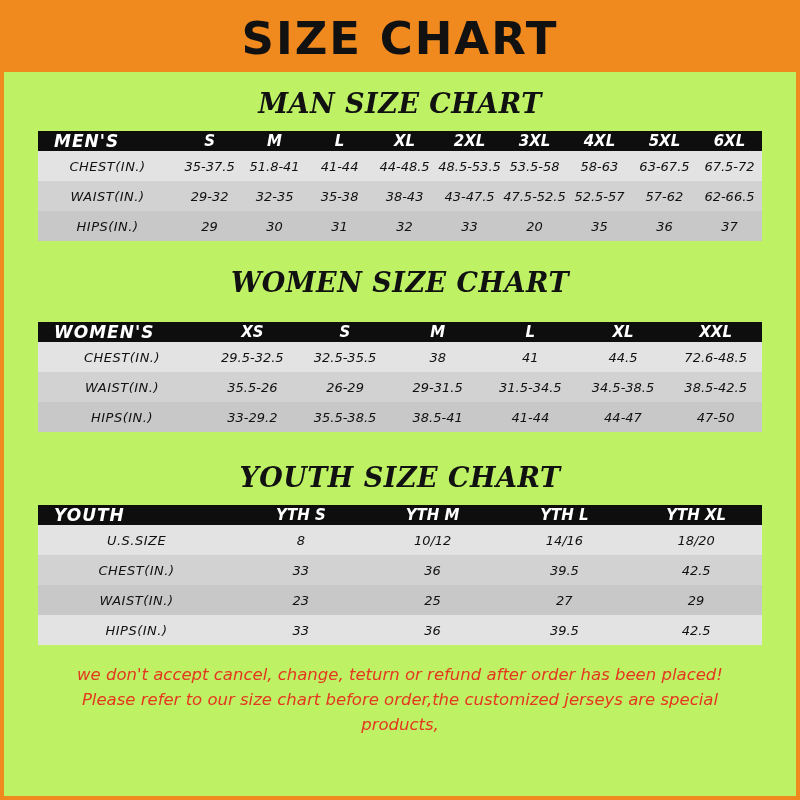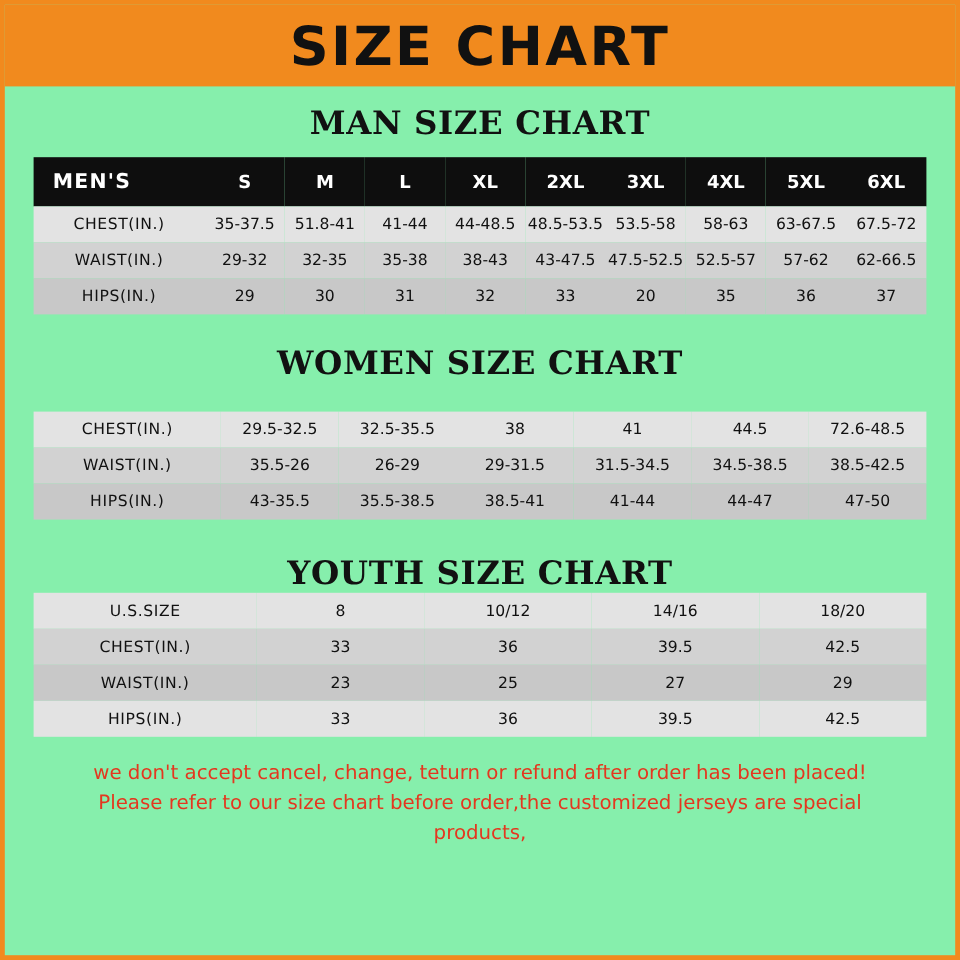--- a/index.html
+++ b/index.html
@@ -10,53 +10,54 @@
     width: 800px;
     height: 800px;
     background: #ffffff;
     font-family: "DejaVu Sans", sans-serif;
     overflow: hidden;
   }
   .page {
     position: relative;
     width: 800px;
     height: 800px;
-    background: #86efac;
+    background: #bef264;
     box-sizing: border-box;
     border: 4px solid #f18a1e;
   }
   .banner {
     height: 68px;
     background: #f18a1e;
     display: flex;
     align-items: center;
     justify-content: center;
   }
   .banner-title {
     font-family: "DejaVu Sans", sans-serif;
     font-weight: bold;
     font-size: 45px;
     letter-spacing: 2px;
     color: #111111;
     line-height: 1;
   }
   .content {
-    padding: 0 24px;
+    padding: 0 34px;
+    font-style: italic;
   }
   .section-title {
     text-align: center;
     font-family: "DejaVu Serif", serif;
     font-weight: bold;
     font-size: 27px;
     color: #111111;
     letter-spacing: 0.5px;
   }
   .t-man { margin: 16px 0 12px; }
   .t-women { margin: 26px 0 24px; }
-  .t-youth { margin: 30px 0 0; }
+  .t-youth { margin: 30px 0 12px; }
 
   table {
     border-collapse: collapse;
     width: 100%;
     table-layout: fixed;
   }
   table td, table th {
     text-align: center;
     font-family: "DejaVu Sans", sans-serif;
     font-size: 13px;
@@ -64,21 +65,21 @@
     font-weight: normal;
     padding: 0;
     height: 30px;
     vertical-align: middle;
   }
   .hdr-row td, .hdr-row th {
     background: #0e0e0e;
     color: #ffffff;
     font-weight: bold;
     font-size: 15px;
-    height: 41px;
+    height: 20px;
   }
   .hdr-row .rowlabel {
     text-align: left;
     padding-left: 16px;
     font-size: 17px;
     letter-spacing: 1px;
   }
   .rowlabel {
     text-align: center;
     font-weight: normal;
@@ -162,53 +163,69 @@
           <td>35</td>
           <td>36</td>
           <td>37</td>
         </tr>
       </tbody>
     </table>
 
     <div class="section-title t-women">WOMEN SIZE CHART</div>
     <table class="women-table">
       <tbody>
+        <tr class="hdr-row">
+          <td class="rowlabel">WOMEN'S</td>
+          <td>XS</td>
+          <td>S</td>
+          <td>M</td>
+          <td>L</td>
+          <td>XL</td>
+          <td>XXL</td>
+        </tr>
         <tr class="row-a">
           <td class="rowlabel">CHEST(IN.)</td>
           <td>29.5-32.5</td>
           <td>32.5-35.5</td>
           <td>38</td>
           <td>41</td>
           <td>44.5</td>
           <td>72.6-48.5</td>
         </tr>
         <tr class="row-b">
           <td class="rowlabel">WAIST(IN.)</td>
           <td>35.5-26</td>
           <td>26-29</td>
           <td>29-31.5</td>
           <td>31.5-34.5</td>
           <td>34.5-38.5</td>
           <td>38.5-42.5</td>
         </tr>
         <tr class="row-c">
           <td class="rowlabel">HIPS(IN.)</td>
-          <td>43-35.5</td>
+          <td>33-29.2</td>
           <td>35.5-38.5</td>
           <td>38.5-41</td>
           <td>41-44</td>
           <td>44-47</td>
           <td>47-50</td>
         </tr>
       </tbody>
     </table>
 
     <div class="section-title t-youth">YOUTH SIZE CHART</div>
     <table class="youth-table">
       <tbody>
+        <tr class="hdr-row">
+          <td class="rowlabel">YOUTH</td>
+          <td>YTH S</td>
+          <td>YTH M</td>
+          <td>YTH L</td>
+          <td>YTH XL</td>
+        </tr>
         <tr class="row-a">
           <td class="rowlabel">U.S.SIZE</td>
           <td>8</td>
           <td>10/12</td>
           <td>14/16</td>
           <td>18/20</td>
         </tr>
         <tr class="row-b">
           <td class="rowlabel">CHEST(IN.)</td>
           <td>33</td>

